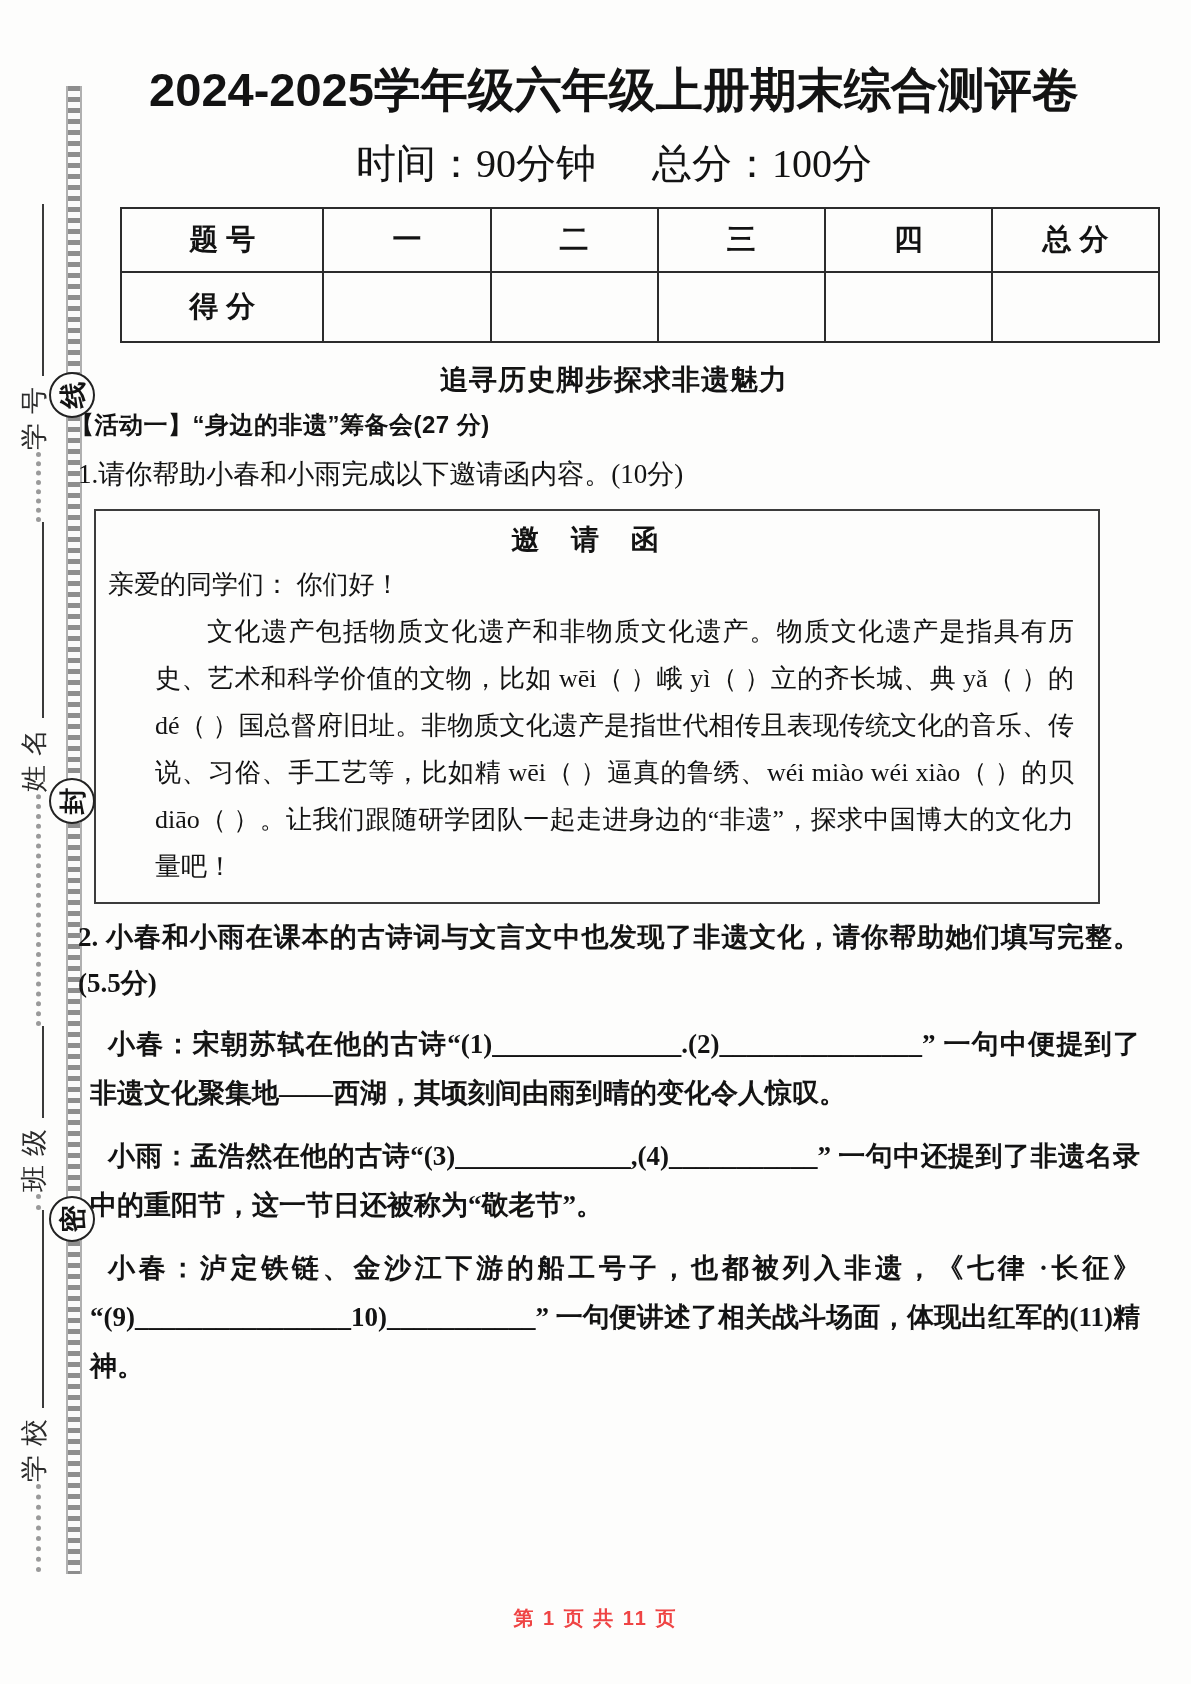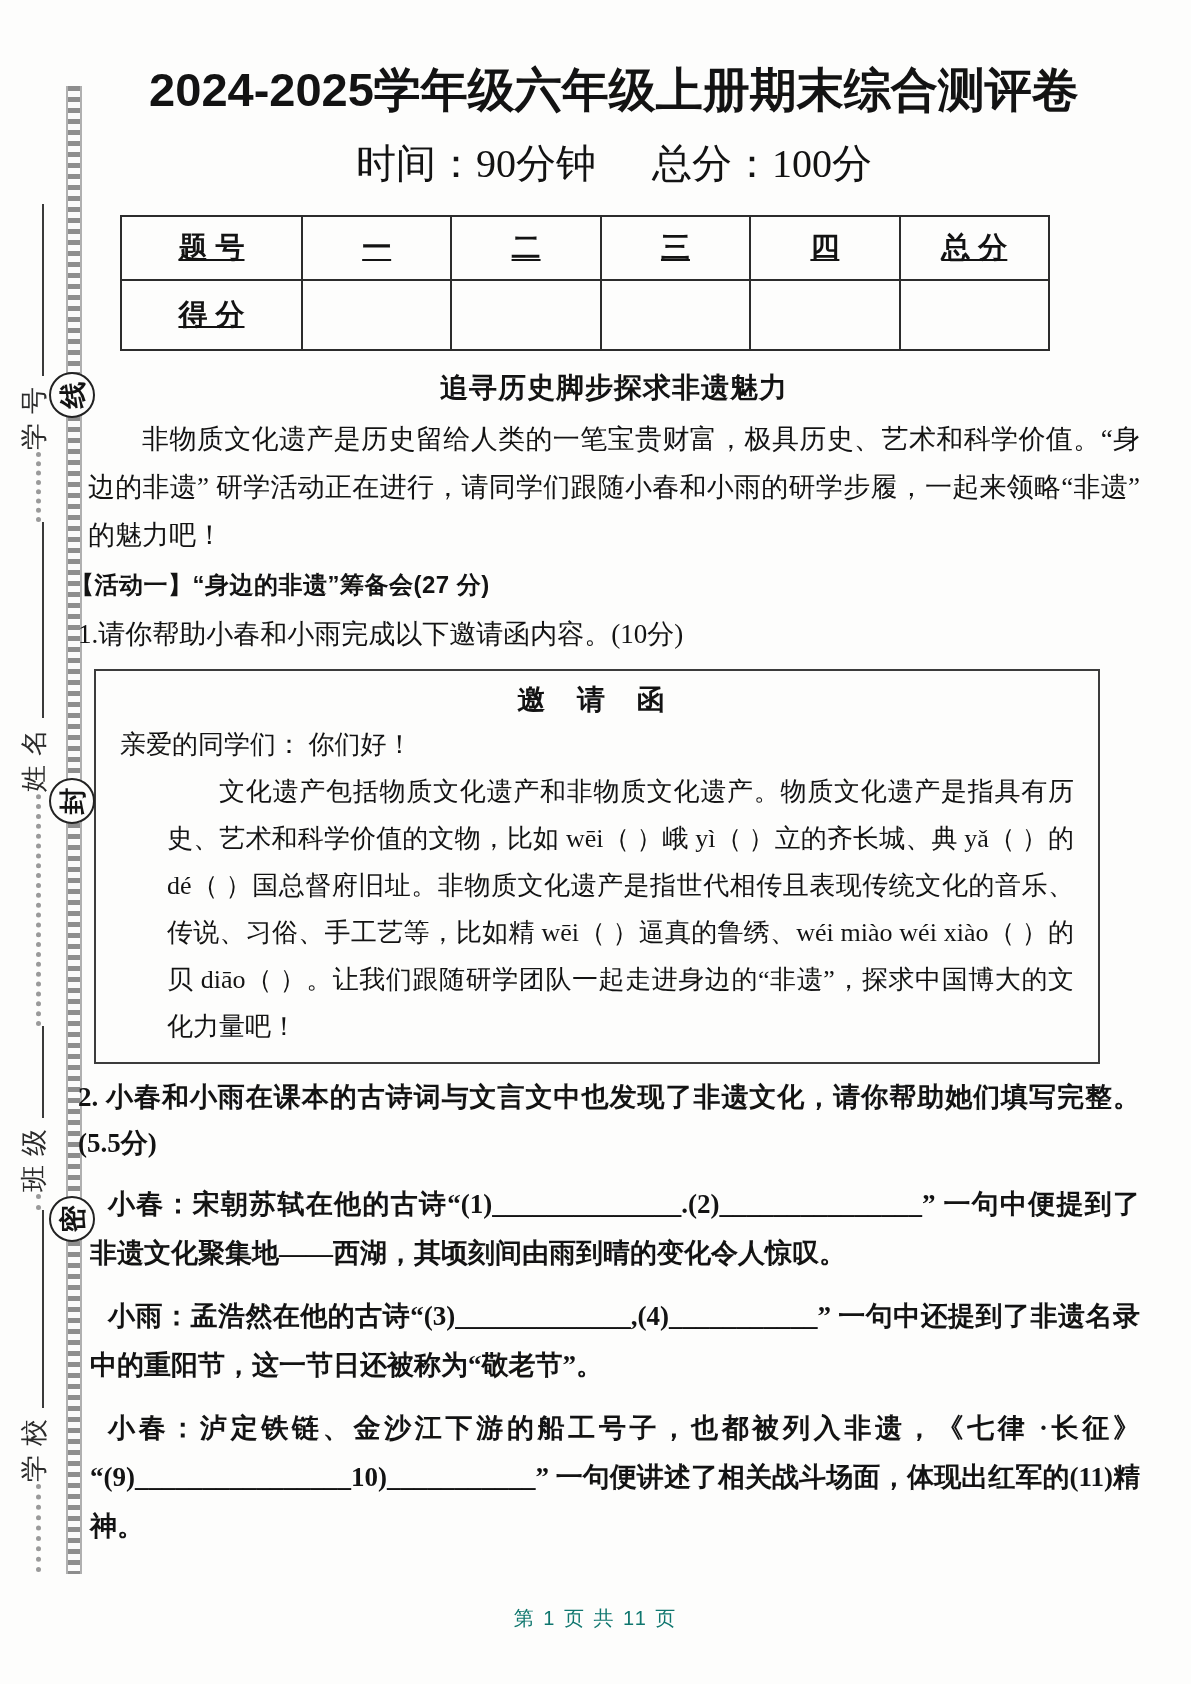--- a/index.html
+++ b/index.html
@@ -52,22 +52,22 @@
   }
   h2.subtitle{
     margin:34px 0 0 0;text-align:center;
     font-size:43px;font-weight:900;letter-spacing:4px;
     font-family:"Liberation Sans","DejaVu Sans",sans-serif;
   }
   .meta{margin-top:20px;text-align:center;font-size:40px;}
   .meta .gap{display:inline-block;width:56px;}
 
   table.score{
-    border-collapse:collapse;margin:24px 0 0 32px;
-    width:930px;table-layout:fixed;text-decoration:underline;
+    border-collapse:collapse;margin:16px 0 0 32px;
+    width:1040px;table-layout:fixed;
   }
   table.score th,table.score td{
     border:2px solid #2c2c2c;text-align:center;
     font-size:29px;font-weight:bold;
     font-family:"Liberation Sans","DejaVu Sans",sans-serif;
   }
   table.score col.c0{width:19.5%;}
   table.score tr.hd th{height:60px;}
   table.score tr.sc th,table.score tr.sc td{height:66px;}
 
@@ -86,39 +86,40 @@
     font-family:"Liberation Sans","DejaVu Sans",sans-serif;
   }
   p.qlabel{
     margin:10px 0 0 -10px;font-size:27px;line-height:46px;text-align:justify;
   }
   p.qlabel.bold{font-weight:bold;}
 
   .invitation{
     margin:12px 0 0 6px;width:1006px;box-sizing:border-box;
     border:2px solid #3c3c3c;background:#fdfdfc;
-    padding:6px 24px 12px 24px;
+    padding:6px 24px 12px 12px;
   }
   .invitation .inv-title{
     text-align:center;font-size:28px;font-weight:900;letter-spacing:12px;
     font-family:"Liberation Sans","DejaVu Sans",sans-serif;
     margin:4px 0 2px 0;
   }
   .invitation p{margin:0;font-size:26px;line-height:47px;text-align:justify;}
   .invitation p.inv-body{text-indent:2em;margin-left:47px;}
 
   p.dialogue{
     margin:14px 0 0 0;padding-left:2px;text-indent:18px;
     font-size:27px;font-weight:bold;line-height:49px;text-align:justify;
   }
 
   .footer{
     position:absolute;left:0;bottom:52px;width:100%;
-    text-align:center;font-size:20px;color:#0f766e;letter-spacing:2px;
-    font-family:"Liberation Sans","DejaVu Sans",sans-serif;
+    text-align:center;font-size:20px;color:#ef4444;letter-spacing:2px;
+    font-family:"Liberation Sans","DejaVu Sans",sans-serif;
+    font-weight:bold;
   }
 </style>
 </head>
 <body>
 
 <div class="page">
 
   <div class="seal-rotated">
     <span class="seal-dots sd1"></span>
     <span class="seal-label">学校</span>
@@ -176,21 +177,20 @@
         <td></td>
         <td></td>
         <td></td>
         <td></td>
       </tr>
     </tbody>
       </table>
 
     <h3 class="section">追寻历史脚步探求非遗魅力</h3>
 
-    <p class="body">非物质文化遗产是历史留给人类的一笔宝贵财富，极具历史、艺术和科学价值。“身边的非遗” 研学活动正在进行，请同学们跟随小春和小雨的研学步履，一起来领略“非遗”的魅力吧！</p>
 
     <h4 class="activity">【活动一】“身边的非遗”筹备会(27 分)</h4>
 
 
     <p class="qlabel">1.请你帮助小春和小雨完成以下邀请函内容。(10分)</p>
 
     <div class="invitation">
       <div class="inv-title">邀 请 函</div>
       <p>亲爱的同学们：  你们好！</p>
       <p class="inv-body">文化遗产包括物质文化遗产和非物质文化遗产。物质文化遗产是指具有历史、艺术和科学价值的文物，比如 wēi（   ）峨 yì（    ）立的齐长城、典 yǎ（     ）的 dé（    ）国总督府旧址。非物质文化遗产是指世代相传且表现传统文化的音乐、传说、习俗、手工艺等，比如精 wēi（    ）逼真的鲁绣、wéi miào wéi xiào（        ）的贝 diāo（   ）。让我们跟随研学团队一起走进身边的“非遗”，探求中国博大的文化力量吧！</p>

